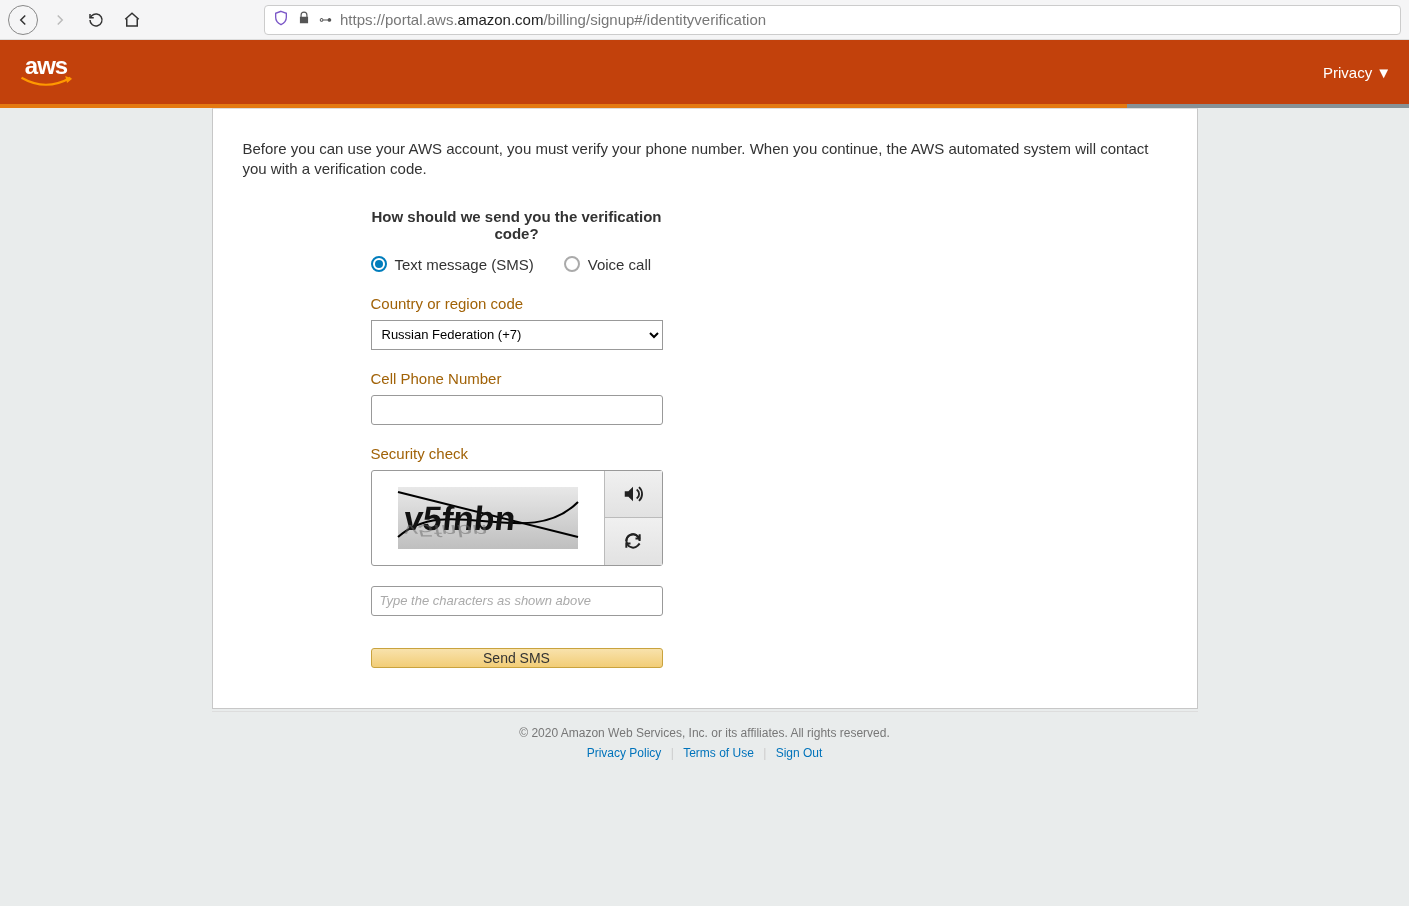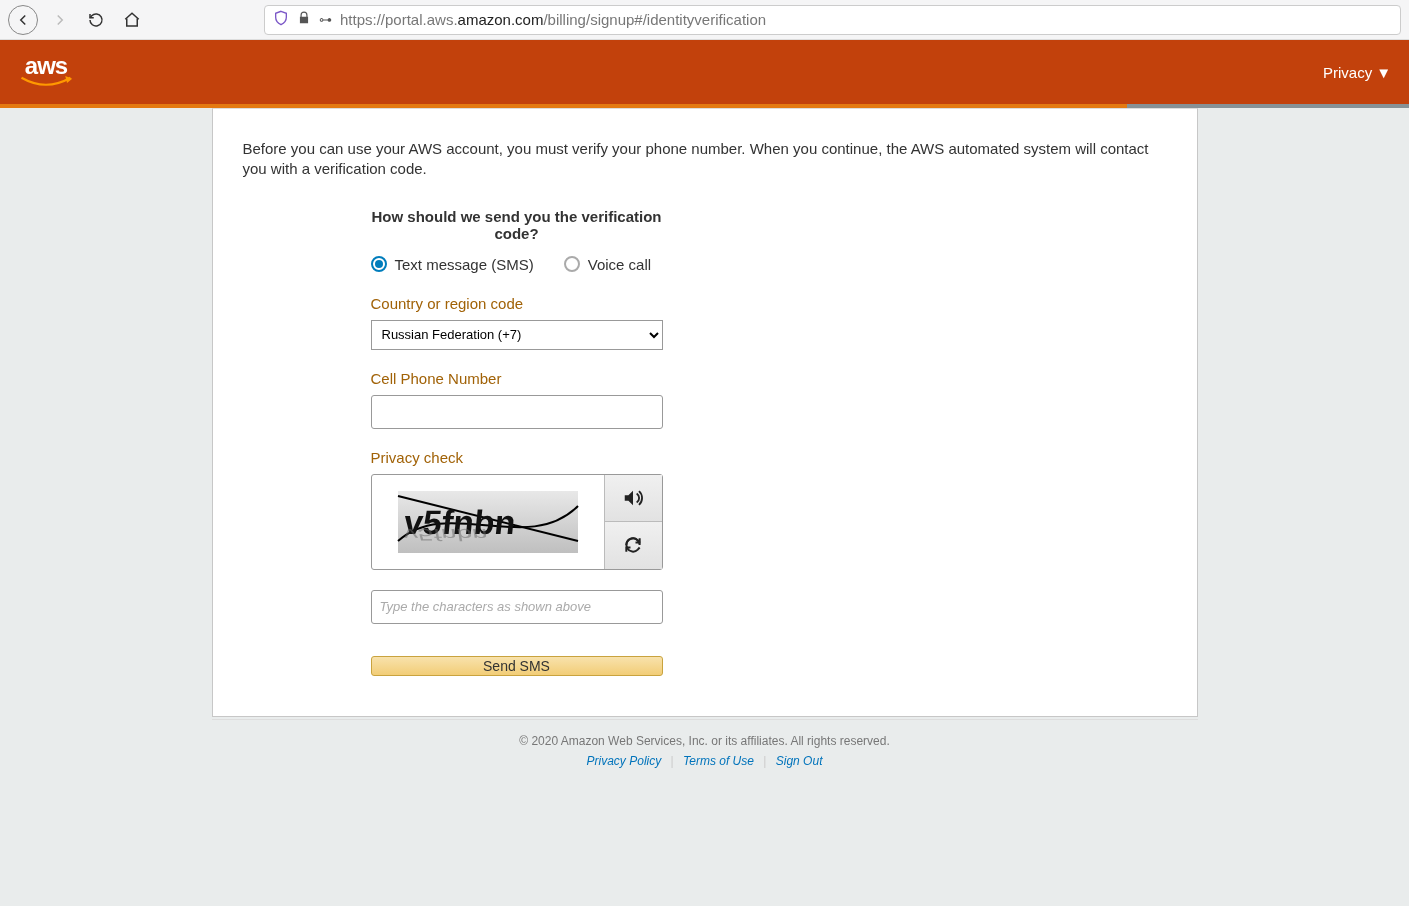--- a/index.html
+++ b/index.html
@@ -32,32 +32,32 @@
     .form { width: 292px; margin-left: 128px; }
     .qlabel { font-weight: 700; font-size: 15px; color: #333; margin-bottom: 14px; text-align: center; }
     .radio-row { display: flex; gap: 30px; align-items: center; margin-bottom: 22px; }
     .radio-opt { display: flex; align-items: center; gap: 8px; font-size: 15px; color:#333;}
     .radio-outer { width: 16px; height: 16px; border-radius: 50%; border: 2px solid #aaa; display:flex; align-items:center; justify-content:center;}
     .radio-outer.sel{ border-color:#007dbc;}
     .radio-outer.sel .inner{ width:8px; height:8px; border-radius:50%; background:#007dbc;}
     .field-label { font-size: 15px; color: #a16207; margin-bottom: 8px; }
     select.country { width: 100%; height: 30px; border:1px solid #999; font-size:13px; padding:0 6px; background:#fff;}
     .group { margin-bottom: 20px;}
-    input.text{ width:100%; height:30px; border:1px solid #999; border-radius:3px; padding:16px 8px; font-size:13px;}
+    input.text{ width:100%; height:30px; border:1px solid #999; border-radius:3px; padding:8px 8px; font-size:13px;}
     input.text::placeholder{ color:#aaa; font-style:italic;}
     .captcha-box { border:1px solid #999; border-radius:3px; background:#fff; height:96px; display:flex; }
     .captcha-img { flex:1; display:flex; align-items:center; justify-content:center; position:relative; overflow:hidden;}
     .captcha-img svg{ max-width:100%; max-height:100%;}
     .captcha-side { width:58px; display:flex; flex-direction:column;}
     .captcha-btn { flex:1; background:linear-gradient(#f0f0f0,#e2e2e2); border-left:1px solid #bbb; display:flex; align-items:center; justify-content:center; color:#333; cursor:pointer;}
     .captcha-btn:first-child{ border-bottom:1px solid #bbb;}
     .send-btn { width:100%; height:20px; background:linear-gradient(#f8e2ac,#f2cd77); border:1px solid #c9a33e; border-radius:3px; font-size:14px; color:#333; cursor:pointer; margin-top:12px;}
 
     .footer { text-align:center; font-size:12px; color:#777; padding:14px 0 40px; border-top:1px solid #ddd; margin-top:2px;}
-    .footer a{ color:#0073bb; text-decoration:none; margin:0 6px;font-style:italic;}
+    .footer a{ color:#0073bb; text-decoration:none; margin:0 6px;}
     .footer .sep{ color:#ccc;}
   </style>
 </head>
 <body>
 
 <div class="browser-chrome">
   <div class="nav-btn circle">
     <svg width="18" height="18" viewBox="0 0 24 24" fill="none" stroke="#333" stroke-width="2">
         <path d="M15 6l-6 6 6 6"></path>
       </svg>
@@ -139,21 +139,21 @@
           <option>Russian Federation (+7)</option>
         </select>
       </div>
 
       <div class="group">
         <div class="field-label">Cell Phone Number</div>
         <input class="text" type="text" value="" style="">
       </div>
 
       <div class="group">
-        <div class="field-label">Privacy check</div>
+        <div class="field-label">Security check</div>
         <div class="captcha-box">
           <div class="captcha-img">
             <svg width="200" height="72" viewBox="0 0 200 72">
               <defs>
                 <linearGradient id="g1" x1="0" x2="0" y1="0" y2="1">
                   <stop offset="0" stop-color="#e8e8e8"></stop>
                     <stop offset="1" stop-color="#bfbfbf"></stop>
                 </linearGradient>
               </defs>
               <rect x="10" y="5" width="180" height="62" fill="url(#g1)"></rect>

